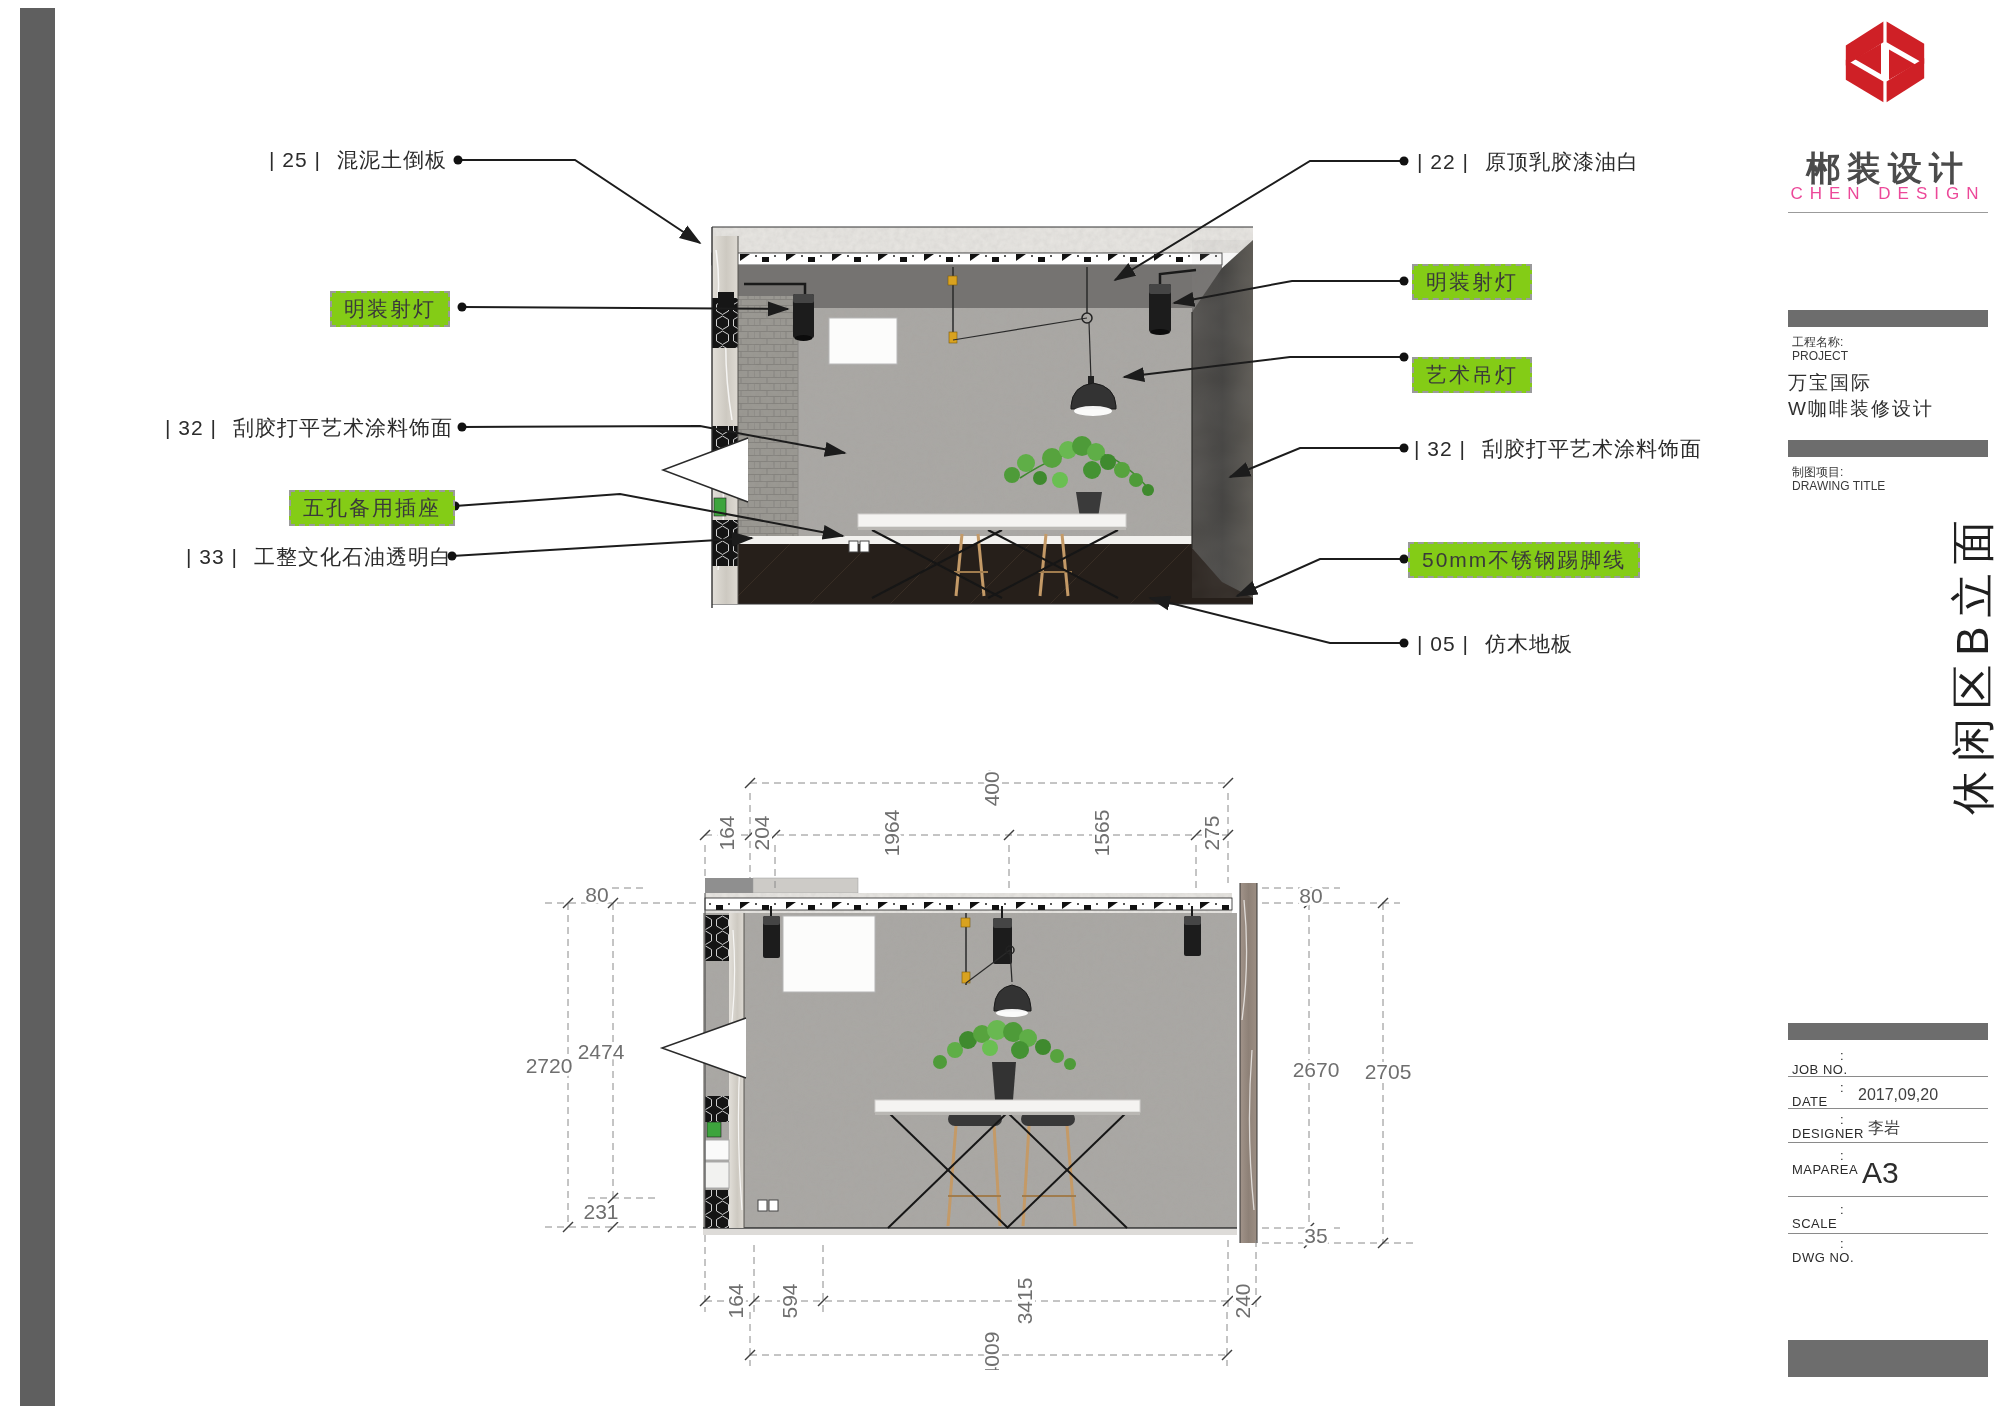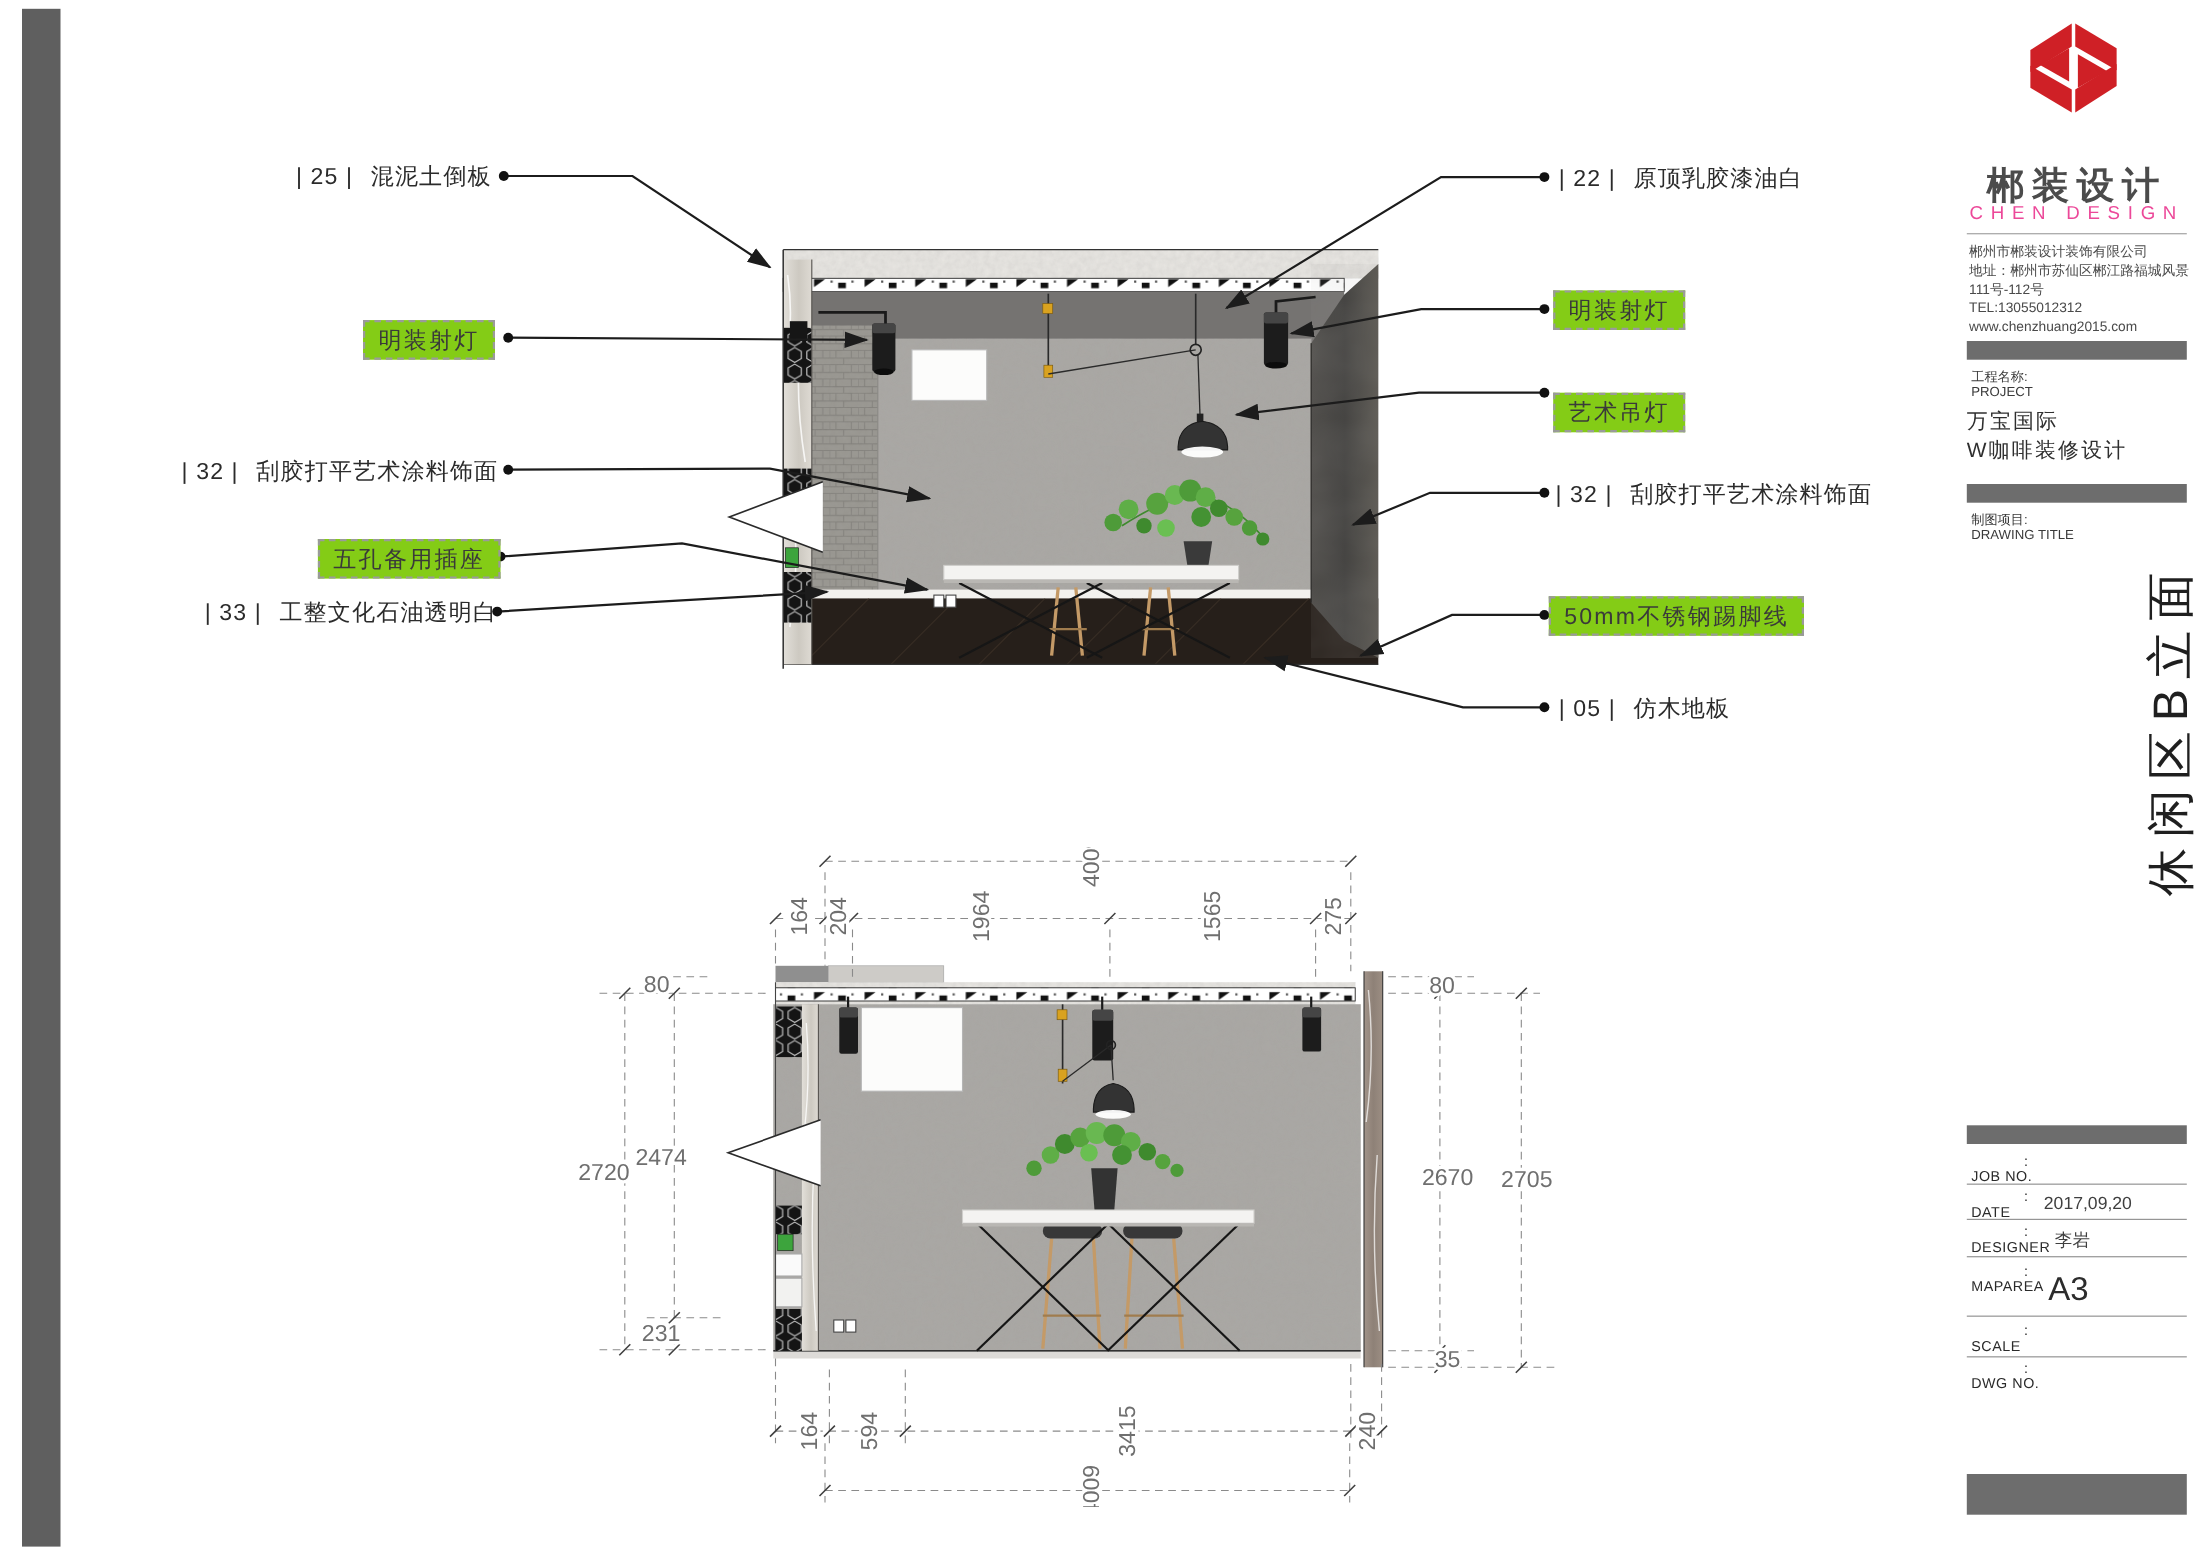--- a/index.html
+++ b/index.html
@@ -478,27 +478,20 @@
       <polygon points="67,3 114,31 114,56 67,29"></polygon>
       <polygon points="70,38 103,57 70,76"></polygon>
       <polygon points="67,104 67,78 114,49 114,74"></polygon>
       <polygon points="63,104 16,76 16,51 63,78"></polygon>
       <polygon points="60,31 27,50 60,69"></polygon>
     </g>
   </svg>
   <div class="abs brand-name">郴装设计</div>
   <div class="abs brand-sub">CHEN DESIGN</div>
   <div class="abs divider"></div>
-  <div class="abs company">
-    <div>郴州市郴装设计装饰有限公司</div>
-    <div>地址：郴州市苏仙区郴江路福城风景</div>
-    <div>111号-112号</div>
-    <div>TEL:13055012312</div>
-    <div>www.chenzhuang2015.com</div>
-  </div>
   <div class="abs graybar" style="top:310px"></div>
   <div class="abs blk-label" style="top:334px">工程名称:</div>
   <div class="abs blk-label" style="top:349px">PROJECT</div>
   <div class="abs proj-line" style="top:370px">万宝国际</div>
   <div class="abs proj-line" style="top:396px">W咖啡装修设计</div>
   <div class="abs graybar" style="top:440px"></div>
   <div class="abs blk-label" style="top:464px">制图项目:</div>
   <div class="abs blk-label" style="top:479px">DRAWING TITLE</div>
 
   <div class="abs vtitle">休闲区B立面</div>

